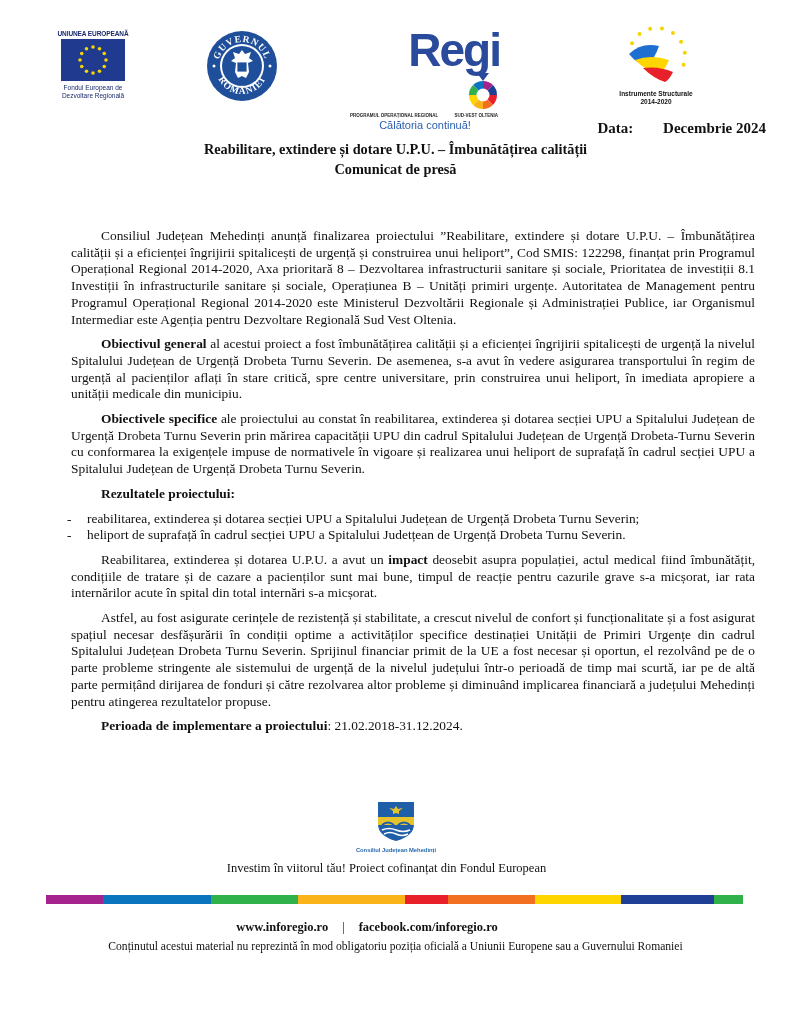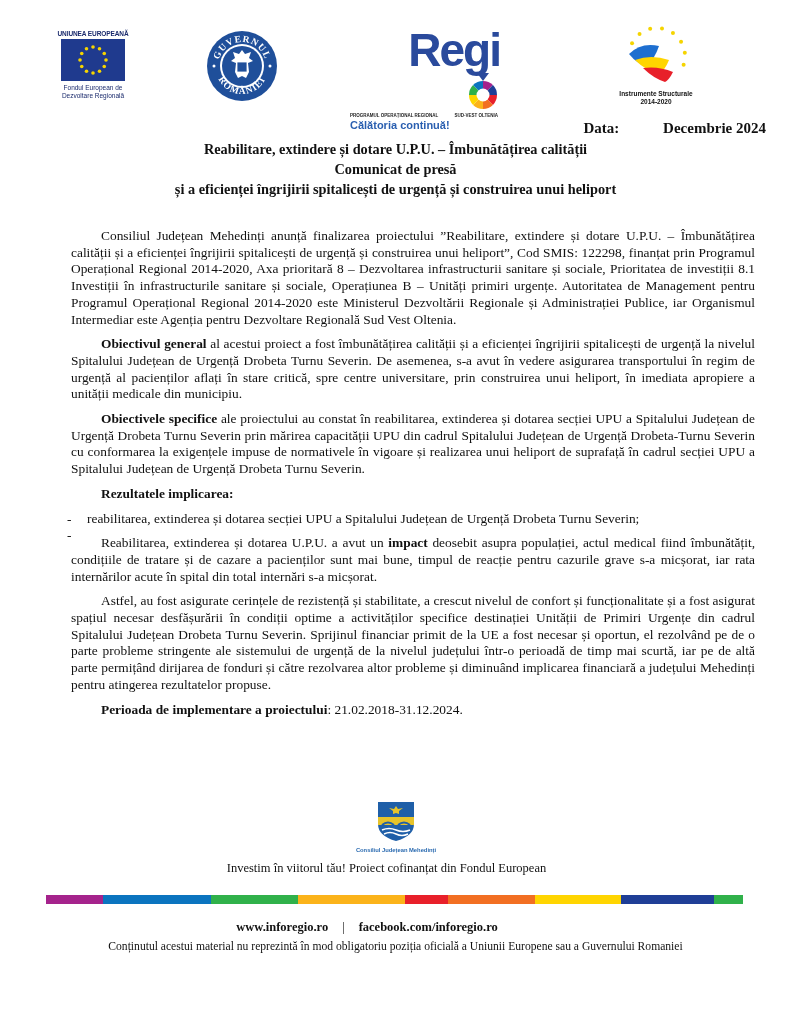--- a/index.html
+++ b/index.html
@@ -11,28 +11,28 @@
   .logo-eu { left: 57px; top: 30px; width: 72px; text-align: center; }
   .logo-eu .cap { font-family: "Liberation Sans", sans-serif; font-size: 6.5px; color: #1a2a6c; font-weight: bold; letter-spacing: -0.1px; }
   .logo-eu .flag { width: 64px; height: 42px; background: #1f3a8e; margin: 2px auto 3px; position: relative; }
   .logo-eu .sub { font-family: "Liberation Sans", sans-serif; font-size: 6.5px; color: #1a2a6c; line-height: 8px; }
 
   .logo-gov { left: 206px; top: 30px; width: 72px; height: 72px; }
 
   .logo-regio { left: 350px; top: 28px; width: 150px; }
   .regio-word { font-family: "Liberation Sans", sans-serif; font-weight: bold; font-size: 46px; color: #2a4a9c; letter-spacing: -2px; line-height: 44px; display: inline-block; }
   .regio-sub { font-family: "Liberation Sans", sans-serif; font-size: 4.5px; font-weight: bold; color: #222; display: flex; justify-content: space-between; width: 148px; margin-top: 1px; }
-  .regio-tag { font-family: "Liberation Sans", sans-serif; font-size: 11px; color: #2a5fb0; width: 150px; margin-top: 1px; font-weight: bold; }
+  .regio-tag { font-family: "Liberation Sans", sans-serif; font-size: 11px; color: #2a5fb0; text-align: center; width: 150px; margin-top: 1px; }
 
   .logo-is { left: 600px; top: 24px; width: 112px; text-align: center; }
   .logo-is .cap { font-family: "Liberation Sans", sans-serif; font-size: 6.5px; font-weight: bold; color: #111; line-height: 8px; }
 
   
   .date-line { right: 25px; top: 120px; font-weight: bold; font-size: 15px; }
-  .date-line .lbl { margin-right: 40px; }
+  .date-line .lbl { margin-right: 26px; }
   .title-block { left: 0; width: 791px; top: 139px; text-align: center; font-weight: bold; font-size: 14.3px; line-height: 20px; }
 
   
   .body { left: 63px; width: 700px; top: 220px; font-size: 13.4px; line-height: 16.7px; text-align: justify; }
   .body p { margin: 8px; text-indent: 30px; }
   .body p b { font-weight: bold; }
   .body .heading { text-indent: 30px; font-weight: bold; }
   .body ul { list-style: none; margin: 0; padding: 0; }
   .body li { position: relative; padding-left: 24px; text-align: left; }
   .body li .dash { position: absolute; left: 4px; top: 0; }
@@ -145,31 +145,30 @@
 </div>
 
 <div class="abs date-line">
   <span class="lbl">Data:</span>
   <span>Decembrie 2024</span>
 </div>
 
 <div class="abs title-block">
   <div>Reabilitare, extindere și dotare U.P.U. – Îmbunătățirea calității</div>
   <div>Comunicat de presă</div>
-  <div>și a eficienței îngrijirii spitalicești de urgență și construirea unui heliport</div>
 </div>
 
 <div class="abs body">
   <p>Consiliul Județean Mehedinți anunță finalizarea proiectului ”Reabilitare, extindere și dotare U.P.U. – Îmbunătățirea calității și a eficienței îngrijirii spitalicești de urgență și construirea unui heliport”, Cod SMIS: 122298, finanțat prin Programul Operațional Regional 2014-2020, Axa prioritară 8 – Dezvoltarea infrastructurii sanitare și sociale, Prioritatea de investiții 8.1 Investiții în infrastructurile sanitare și sociale, Operațiunea B – Unități primiri urgențe. Autoritatea de Management pentru Programul Operațional Regional 2014-2020 este Ministerul Dezvoltării Regionale și Administrației Publice, iar Organismul Intermediar este Agenția pentru Dezvoltare Regională Sud Vest Oltenia.</p>
   <p><b>Obiectivul general</b><span> al acestui proiect a fost îmbunătățirea calității și a eficienței îngrijirii spitalicești de urgență la nivelul Spitalului Județean de Urgență Drobeta Turnu Severin. De asemenea, s-a avut în vedere asigurarea transportului în regim de urgență al pacienților aflați în stare critică, spre centre universitare, prin construirea unui heliport, în imediata apropiere a unității medicale din municipiu.</span></p>
   <p><b>Obiectivele specifice</b><span> ale proiectului au constat în reabilitarea, extinderea și dotarea secției UPU a Spitalului Județean de Urgență Drobeta Turnu Severin prin mărirea capacității UPU din cadrul Spitalului Județean de Urgență Drobeta-Turnu Severin cu conformarea la exigențele impuse de normativele în vigoare și realizarea unui heliport de suprafață în cadrul secției UPU a Spitalului Județean de Urgență Drobeta Turnu Severin.</span></p>
-  <p class="heading">Rezultatele implicarea:</p>
+  <p class="heading">Rezultatele proiectului:</p>
   <ul>
     <li><span class="dash">-</span><span>reabilitarea, extinderea și dotarea secției UPU a Spitalului Județean de Urgență Drobeta Turnu Severin;</span></li>
-    <li><span class="dash">-</span></li>
+    <li><span class="dash">-</span><span>heliport de suprafață în cadrul secției UPU a Spitalului Judetțean de Urgență Drobeta Turnu Severin.</span></li>
   </ul>
   <p><span>Reabilitarea, extinderea și dotarea U.P.U. a avut un </span><b>impact</b><span> deosebit asupra populației, actul medical fiind îmbunătățit, condițiile de tratare și de cazare a pacienților sunt mai bune, timpul de reacție pentru cazurile grave s-a micșorat, iar rata internărilor acute în spital din total internări s-a micșorat.</span></p>
   <p>Astfel, au fost asigurate cerințele de rezistență și stabilitate, a crescut nivelul de confort și funcționalitate și a fost asigurat spațiul necesar desfășurării în condiții optime a activităților specifice destinației Unității de Primiri Urgențe din cadrul Spitalului Județean Drobeta Turnu Severin. Sprijinul financiar primit de la UE a fost necesar și oportun, el rezolvând pe de o parte probleme stringente ale sistemului de urgență de la nivelul județului într-o perioadă de timp mai scurtă, iar pe de altă parte permițând dirijarea de fonduri și către rezolvarea altor probleme și diminuând implicarea financiară a județului Mehedinți pentru atingerea rezultatelor propuse.</p>
   <p><b>Perioada de implementare a proiectului</b><span>: 21.02.2018-31.12.2024.</span></p>
 </div>
 
 <div class="abs cjm">
   <svg width="40" height="42" viewBox="0 0 40 42">
     <path d="M2 2 H38 V24 Q38 36 20 41 Q2 36 2 24 Z" fill="#1f5fa8"></path>
     <rect x="2" y="17" width="36" height="8" fill="#e6c32a"></rect>

